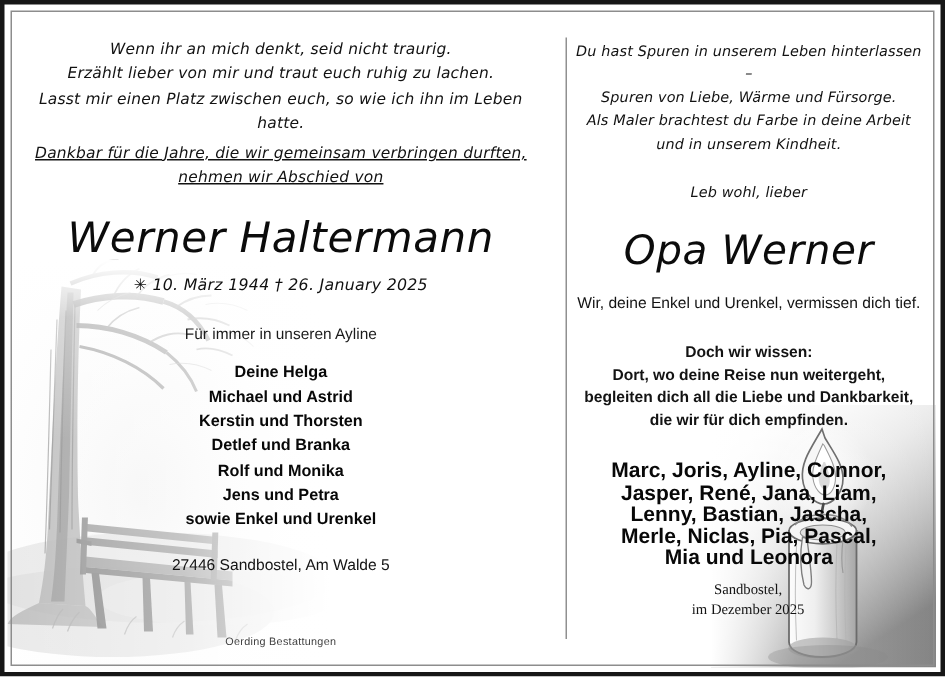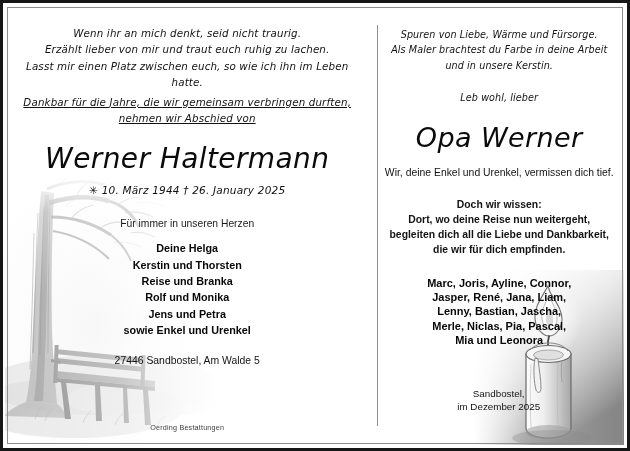--- a/index.html
+++ b/index.html
@@ -121,21 +121,21 @@
     font-family: "Liberation Sans", sans-serif;
     font-weight: bold;
     font-size: 10.8px;
     line-height: 16.3px;
     color: #080808;
     text-align: center;
   }
   .grandkids {
     font-family: "Liberation Sans", sans-serif;
     font-weight: bold;
-    font-size: 11px;
+    font-size: 14px;
     line-height: 14.4px;
     color: #080808;
     text-align: center;
   }
   .address {
     font-family: "Liberation Sans", sans-serif;
     font-size: 10.4px;
     color: #141414;
     text-align: center;
   }
@@ -187,20 +187,21 @@
   .lebwohl      { margin-top: 17px; }
   .name-right   { margin-top: 15px; }
   .miss-line    { margin-top: 10px; }
   .know-block   { margin-top: 17px; font-weight: bold; }
   .kids-block   { margin-top: 18px; }
   .place-block  {
     position: absolute;
     left: 11px;
     right: 12px;
     bottom: 34px;
+    font-family: Liberation Serif, serif;
   }
 
   
   .art {
     position: absolute;
     z-index: 1;
     pointer-events: none;
   }
   .art-tree {
     left: 2px;
@@ -386,45 +387,47 @@
 
       <div class="script thanks-left">
         <div>Dankbar für die Jahre, die wir gemeinsam verbringen durften,</div>
         <div>nehmen wir Abschied von</div>
       </div>
 
       <div class="name-big name-left">Werner Haltermann</div>
 
       <div class="dates dates-left">✳ 10. März 1944   † 26. January 2025</div>
 
-      <div class="label-line forever">Für immer in unseren Herzen</div>
+      <div class="label-line forever">Für immer in unseren Ayline</div>
 
       <div class="family family-list">
         <div>Deine Helga</div>
+        <div>Michael und Astrid</div>
         <div>Kerstin und Thorsten</div>
-        <div>Reise und Branka</div>
+        <div>Detlef und Branka</div>
         <div>Rolf und Monika</div>
         <div>Jens und Petra</div>
         <div>sowie Enkel und Urenkel</div>
       </div>
 
       <div class="address address-row">27446 Sandbostel, Am Walde 5</div>
 
 
       <div class="mark-row">
         <div class="footer-mark">Oerding Bestattungen</div>
       </div>
     </div>
 
     <div class="col col-right">
 
       <div class="script-r poem-right">
+        <div>Du hast Spuren in unserem Leben hinterlassen –</div>
         <div>Spuren von Liebe, Wärme und Fürsorge.</div>
         <div>Als Maler brachtest du Farbe in deine Arbeit</div>
-        <div>und in unsere Kerstin.</div>
+        <div>und in unserem Kindheit.</div>
       </div>
 
       <div class="script-r lebwohl">Leb wohl, lieber</div>
 
       <div class="name-big right name-right">Opa Werner</div>
 
       <div class="plain miss-line">Wir, deine Enkel und Urenkel, vermissen dich tief.</div>
 
       <div class="plain know-block">
         <div>Doch wir wissen:</div>

